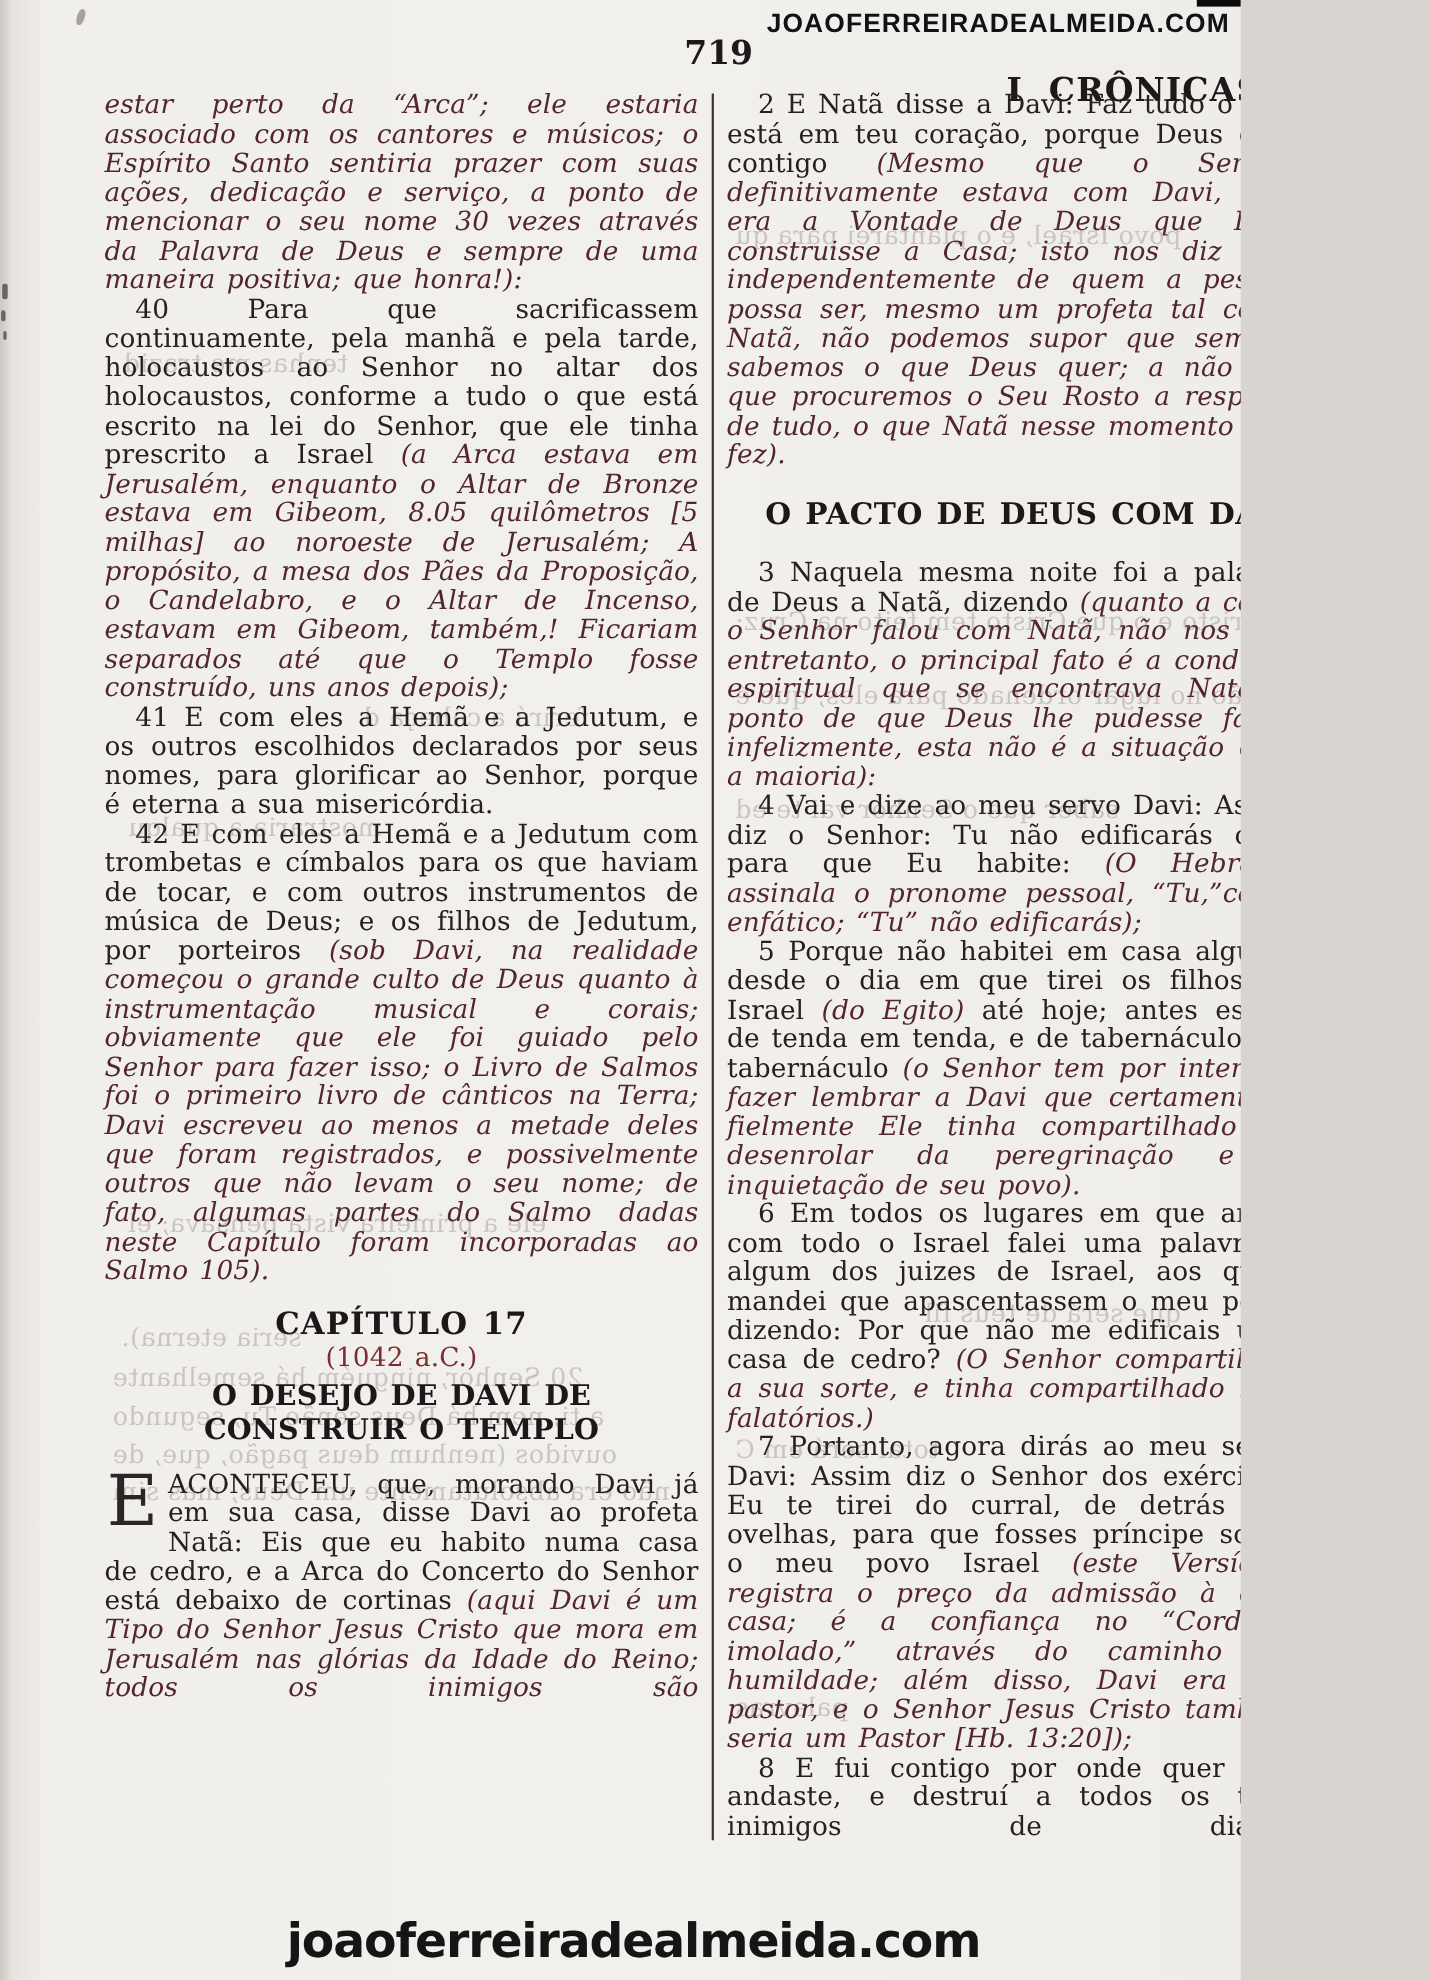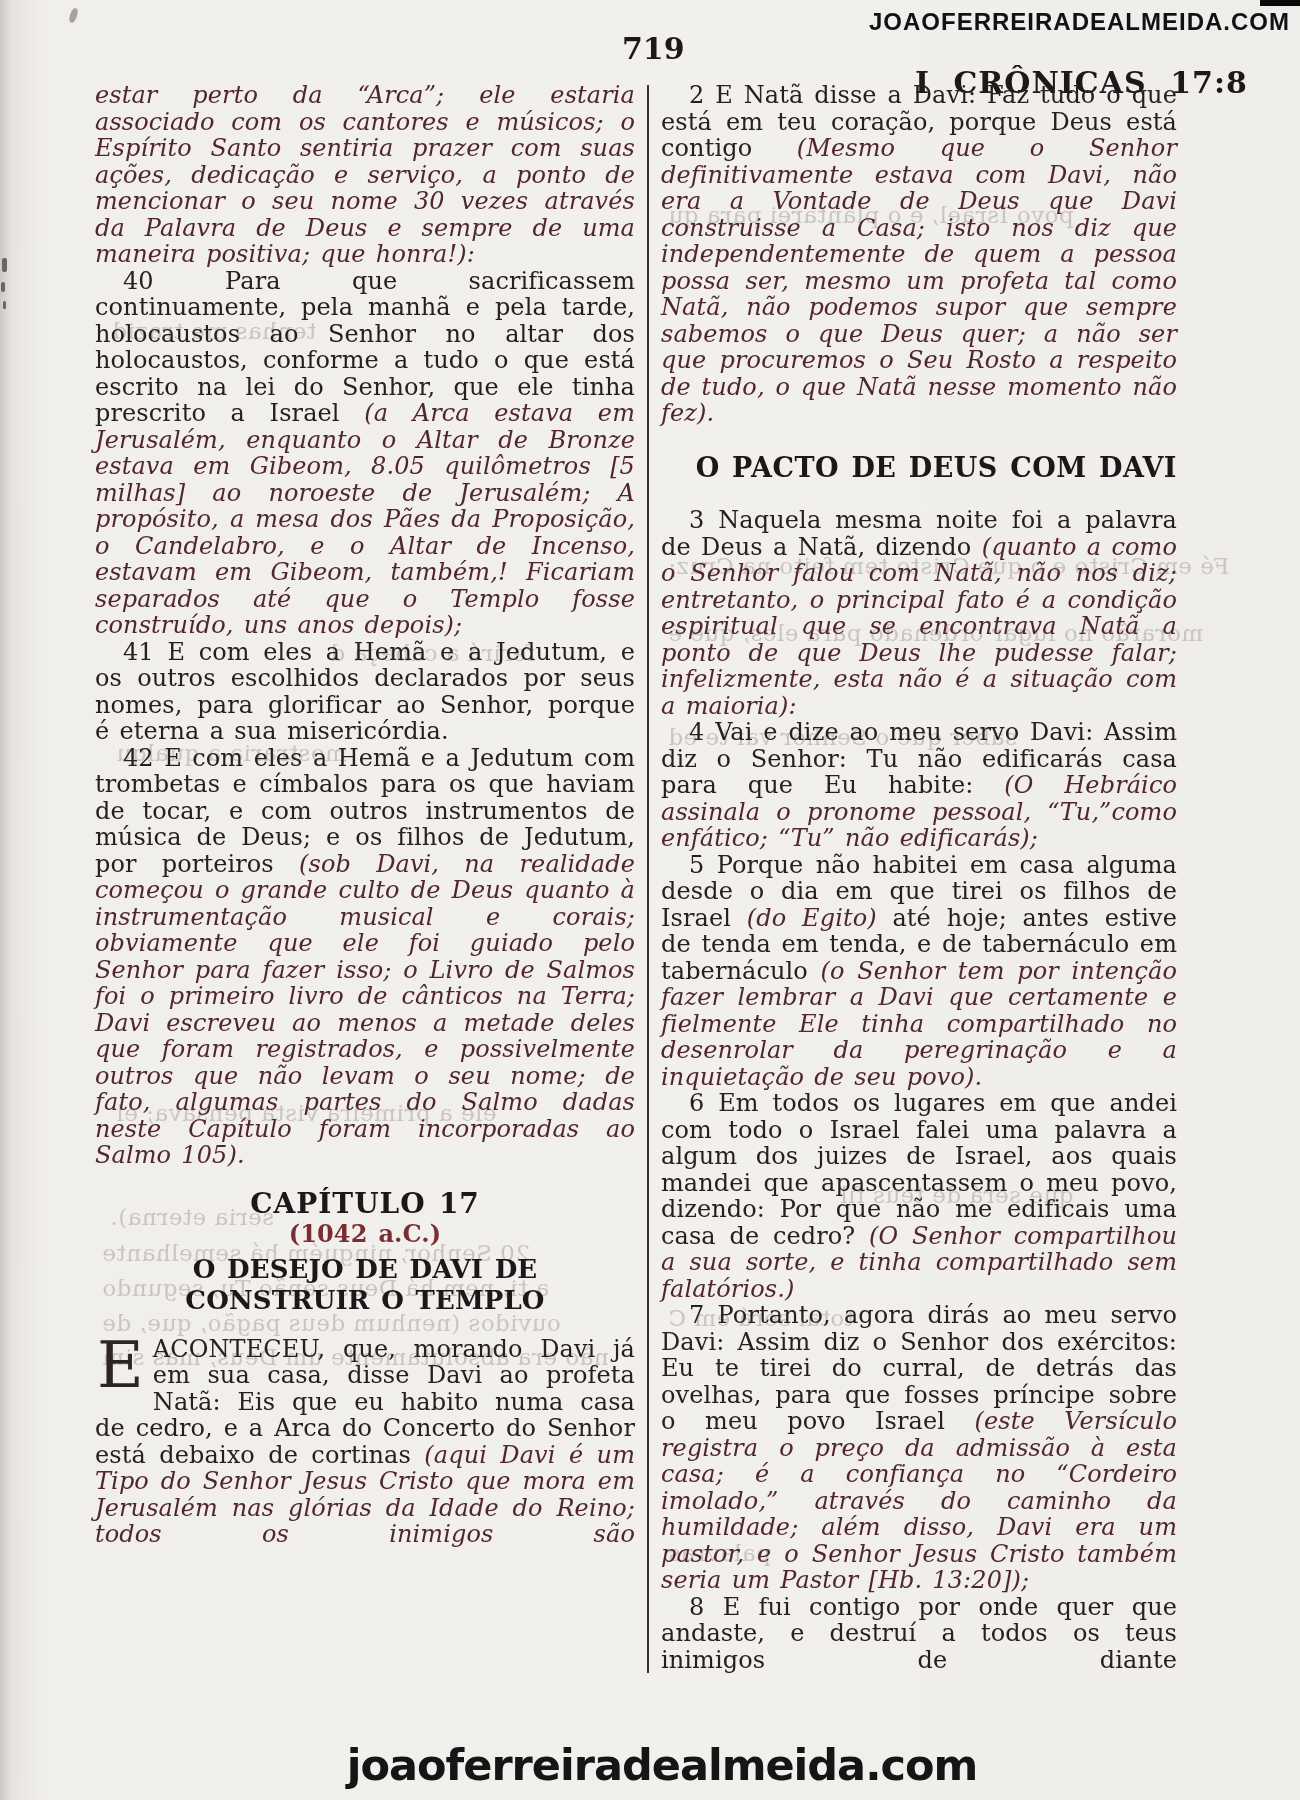--- a/index.html
+++ b/index.html
@@ -1,17 +1,17 @@
 <!DOCTYPE html>
 <html><head>
 <meta charset="utf-8">
 <style>
   html,body{margin:0;padding:0;background:#d8d5d1;}
   .page{
-    position:relative;width:1300px;height:1800px;overflow:hidden;
+    position:relative;width:1128px;height:1800px;overflow:hidden;
     background:linear-gradient(90deg,#ccc8c4 0px,#e7e4e0 12px,#f1efec 45px,#f2f0ed 55%,#efede9 100%);
     font-family:"DejaVu Serif",serif;color:#27201f;
   }
   .corner-bar{position:absolute;top:0;right:0;width:40px;height:6px;background:#0a0a0a;}
   .pen-mark{position:absolute;left:70px;top:8px;width:7px;height:15px;background:#8d8886;transform:rotate(18deg);border-radius:50%/60%;opacity:.75;}
   .edge-mark{position:absolute;background:#6b6562;border-radius:2px;}
   .em1{left:2px;top:258px;width:5px;height:14px;}
   .em2{left:1px;top:282px;width:4px;height:10px;}
   .em3{left:3px;top:301px;width:3px;height:8px;}
 
@@ -40,21 +40,21 @@
   p.justify-last{text-align-last:justify;}
   .seg-verse{color:#27201f;}
   .seg-commentary{font-style:italic;color:#53262f;}
 
   .section-heading{
     font-weight:bold;text-align:right;font-size:27px;color:#1d1719;
     margin:28px 0 26px;letter-spacing:.5px;
   }
   .chapter-heading{text-align:center;margin:22px 0 20px;}
   .chapter-title{font-weight:bold;font-size:28px;color:#1d1719;letter-spacing:1px;}
-  .chapter-date{font-size:24px;color:#7b2d31;margin-top:4px;font-weight:bold;}
+  .chapter-date{font-size:24px;color:#7b2d31;margin-top:4px;}
   .chapter-subtitle{font-weight:bold;font-size:26px;line-height:31px;margin-top:6px;color:#1d1719;}
 
   .dropcap{
     float:left;font-size:64px;line-height:50px;padding:4px 9px 0 2px;color:#2c2426;
   }
 
   .footer{
     position:absolute;top:1740px;left:12px;width:100%;text-align:center;
     font-family:"DejaVu Sans",sans-serif;font-weight:bold;font-size:43px;
     color:#151515;letter-spacing:-1px;

